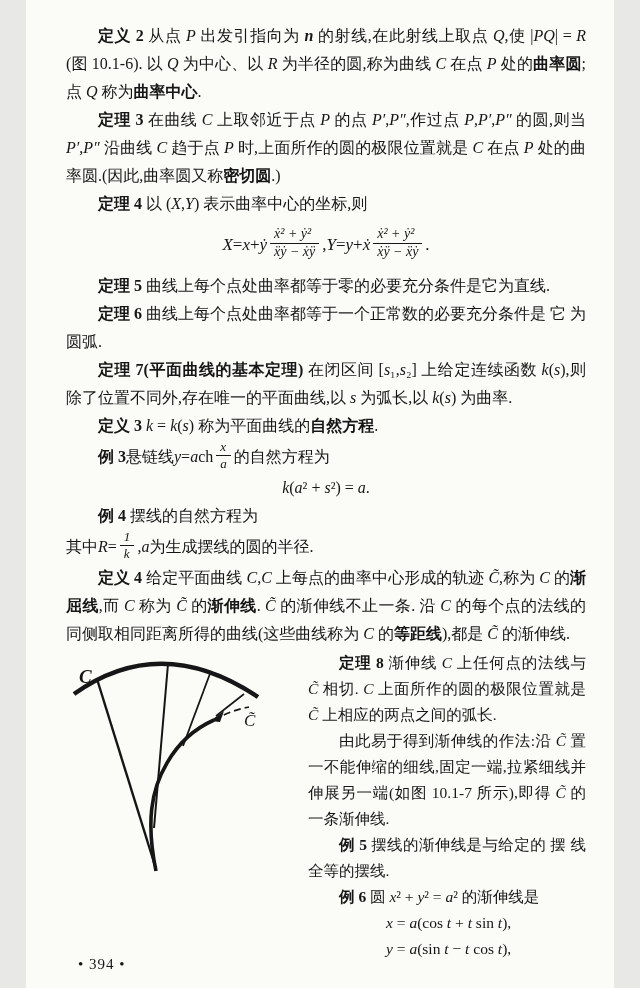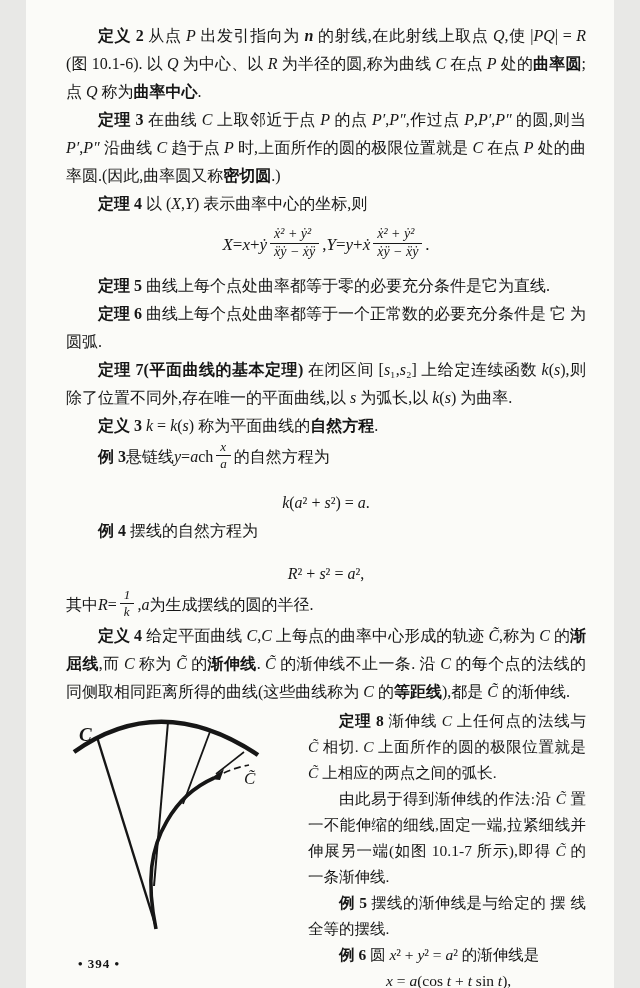--- a/index.html
+++ b/index.html
@@ -22,39 +22,39 @@
   .b{font-weight:bold;}
   .i{font-style:italic;font-family:"Liberation Serif", serif;}
   .bi{font-weight:bold;font-style:italic;}
   .frac{
     display:inline-flex;flex-direction:column;
     vertical-align:middle;line-height:1.15;font-size:0.82em;
     font-style:italic;margin:8px 3px;position:relative;top:-2px;
   }
   .frac .num{border-bottom:1px solid #161616;padding:0 4px;}
   .frac .den{padding:0 4px;}
-  .eq-center{text-align:center;text-indent:0;margin-top:15px;}
+  .eq-center{text-align:center;text-indent:0;}
   .formula-xy{height:54px;display:flex;align-items:center;justify-content:center;font-size:17px;}
   .eq3{height:28px;line-height:28px;}
   .eq4{height:28px;line-height:28px;}
   .where{height:34px;display:flex;align-items:center;}
   .ex3line{height:34px;display:flex;align-items:center;text-indent:0;padding-left:2em;}
   .figrow{display:flex;margin-top:2px;}
   .figcol{width:238px;flex:none;}
   .figcol svg{display:block;}
   .figcaption{
     width:200px;text-align:center;font-size:15px;
     letter-spacing:2px;margin-top:2px;
   }
   .rightcol{flex:1;font-size:15.5px;line-height:26px;padding-left:4px;}
   .rightcol p{text-align:justify;}
   .eq-inv{padding-left:78px;text-indent:0;}
   .pagenum{
     position:absolute;left:52px;bottom:10px;
-    font-weight:bold;font-size:13px;letter-spacing:1px;
+    font-weight:normal;font-size:15px;letter-spacing:1px;
   }
 </style>
 </head>
 <body>
 
 <div id="page">
 
   <p class="indent"><span class="b">定义 2</span><span>  从点 </span><span class="i">P</span><span> 出发引指向为 </span><span class="bi">n</span><span> 的射线,在此射线上取点 </span><span class="i">Q</span><span>,使 |</span><span class="i">PQ</span><span>| = </span><span class="i">R</span><span> (图 10.1-6). 以 </span><span class="i">Q</span><span> 为中心、以 </span><span class="i">R</span><span> 为半径的圆,称为曲线 </span><span class="i">C</span><span> 在点 </span><span class="i">P</span><span> 处的</span><span class="b">曲率圆</span><span>;点 </span><span class="i">Q</span><span> 称为</span><span class="b">曲率中心</span><span>.</span></p>
   <p class="indent"><span class="b">定理 3</span><span>  在曲线 </span><span class="i">C</span><span> 上取邻近于点 </span><span class="i">P</span><span> 的点 </span><span class="i">P′</span><span>,</span><span class="i">P″</span><span>,作过点 </span><span class="i">P</span><span>,</span><span class="i">P′</span><span>,</span><span class="i">P″</span><span> 的圆,则当 </span><span class="i">P′</span><span>,</span><span class="i">P″</span><span> 沿曲线 </span><span class="i">C</span><span> 趋于点 </span><span class="i">P</span><span> 时,上面所作的圆的极限位置就是 </span><span class="i">C</span><span> 在点 </span><span class="i">P</span><span> 处的曲率圆.(因此,曲率圆又称</span><span class="b">密切圆</span><span>.)</span></p>
   <p class="indent"><span class="b">定理 4</span><span>  以 (</span><span class="i">X</span><span>,</span><span class="i">Y</span><span>) 表示曲率中心的坐标,则</span></p>
@@ -96,21 +96,20 @@
       <span> ch </span>
       <span class="frac">
         <span class="num">x</span>
         <span class="den">a</span>
       </span>
       <span> 的自然方程为</span>
     </p>
   <p class="eq-center eq3"><span class="i">k</span><span>(</span><span class="i">a</span><span>² + </span><span class="i">s</span><span>²) = </span><span class="i">a</span><span>.</span></p>
 
   <p class="indent"><span class="b">例 4</span><span>  摆线的自然方程为</span></p>
-  <p class="eq-center eq4"><span class="i">R</span><span>² + </span><span class="i">s</span><span>² = </span><span class="i">a</span><span>²,</span></p>
 
   <p class="where">
       <span>其中 </span>
       <span class="i">R</span>
       <span> = </span>
       <span class="frac">
         <span class="num">1</span>
         <span class="den">k</span>
       </span>
       <span>, </span>

